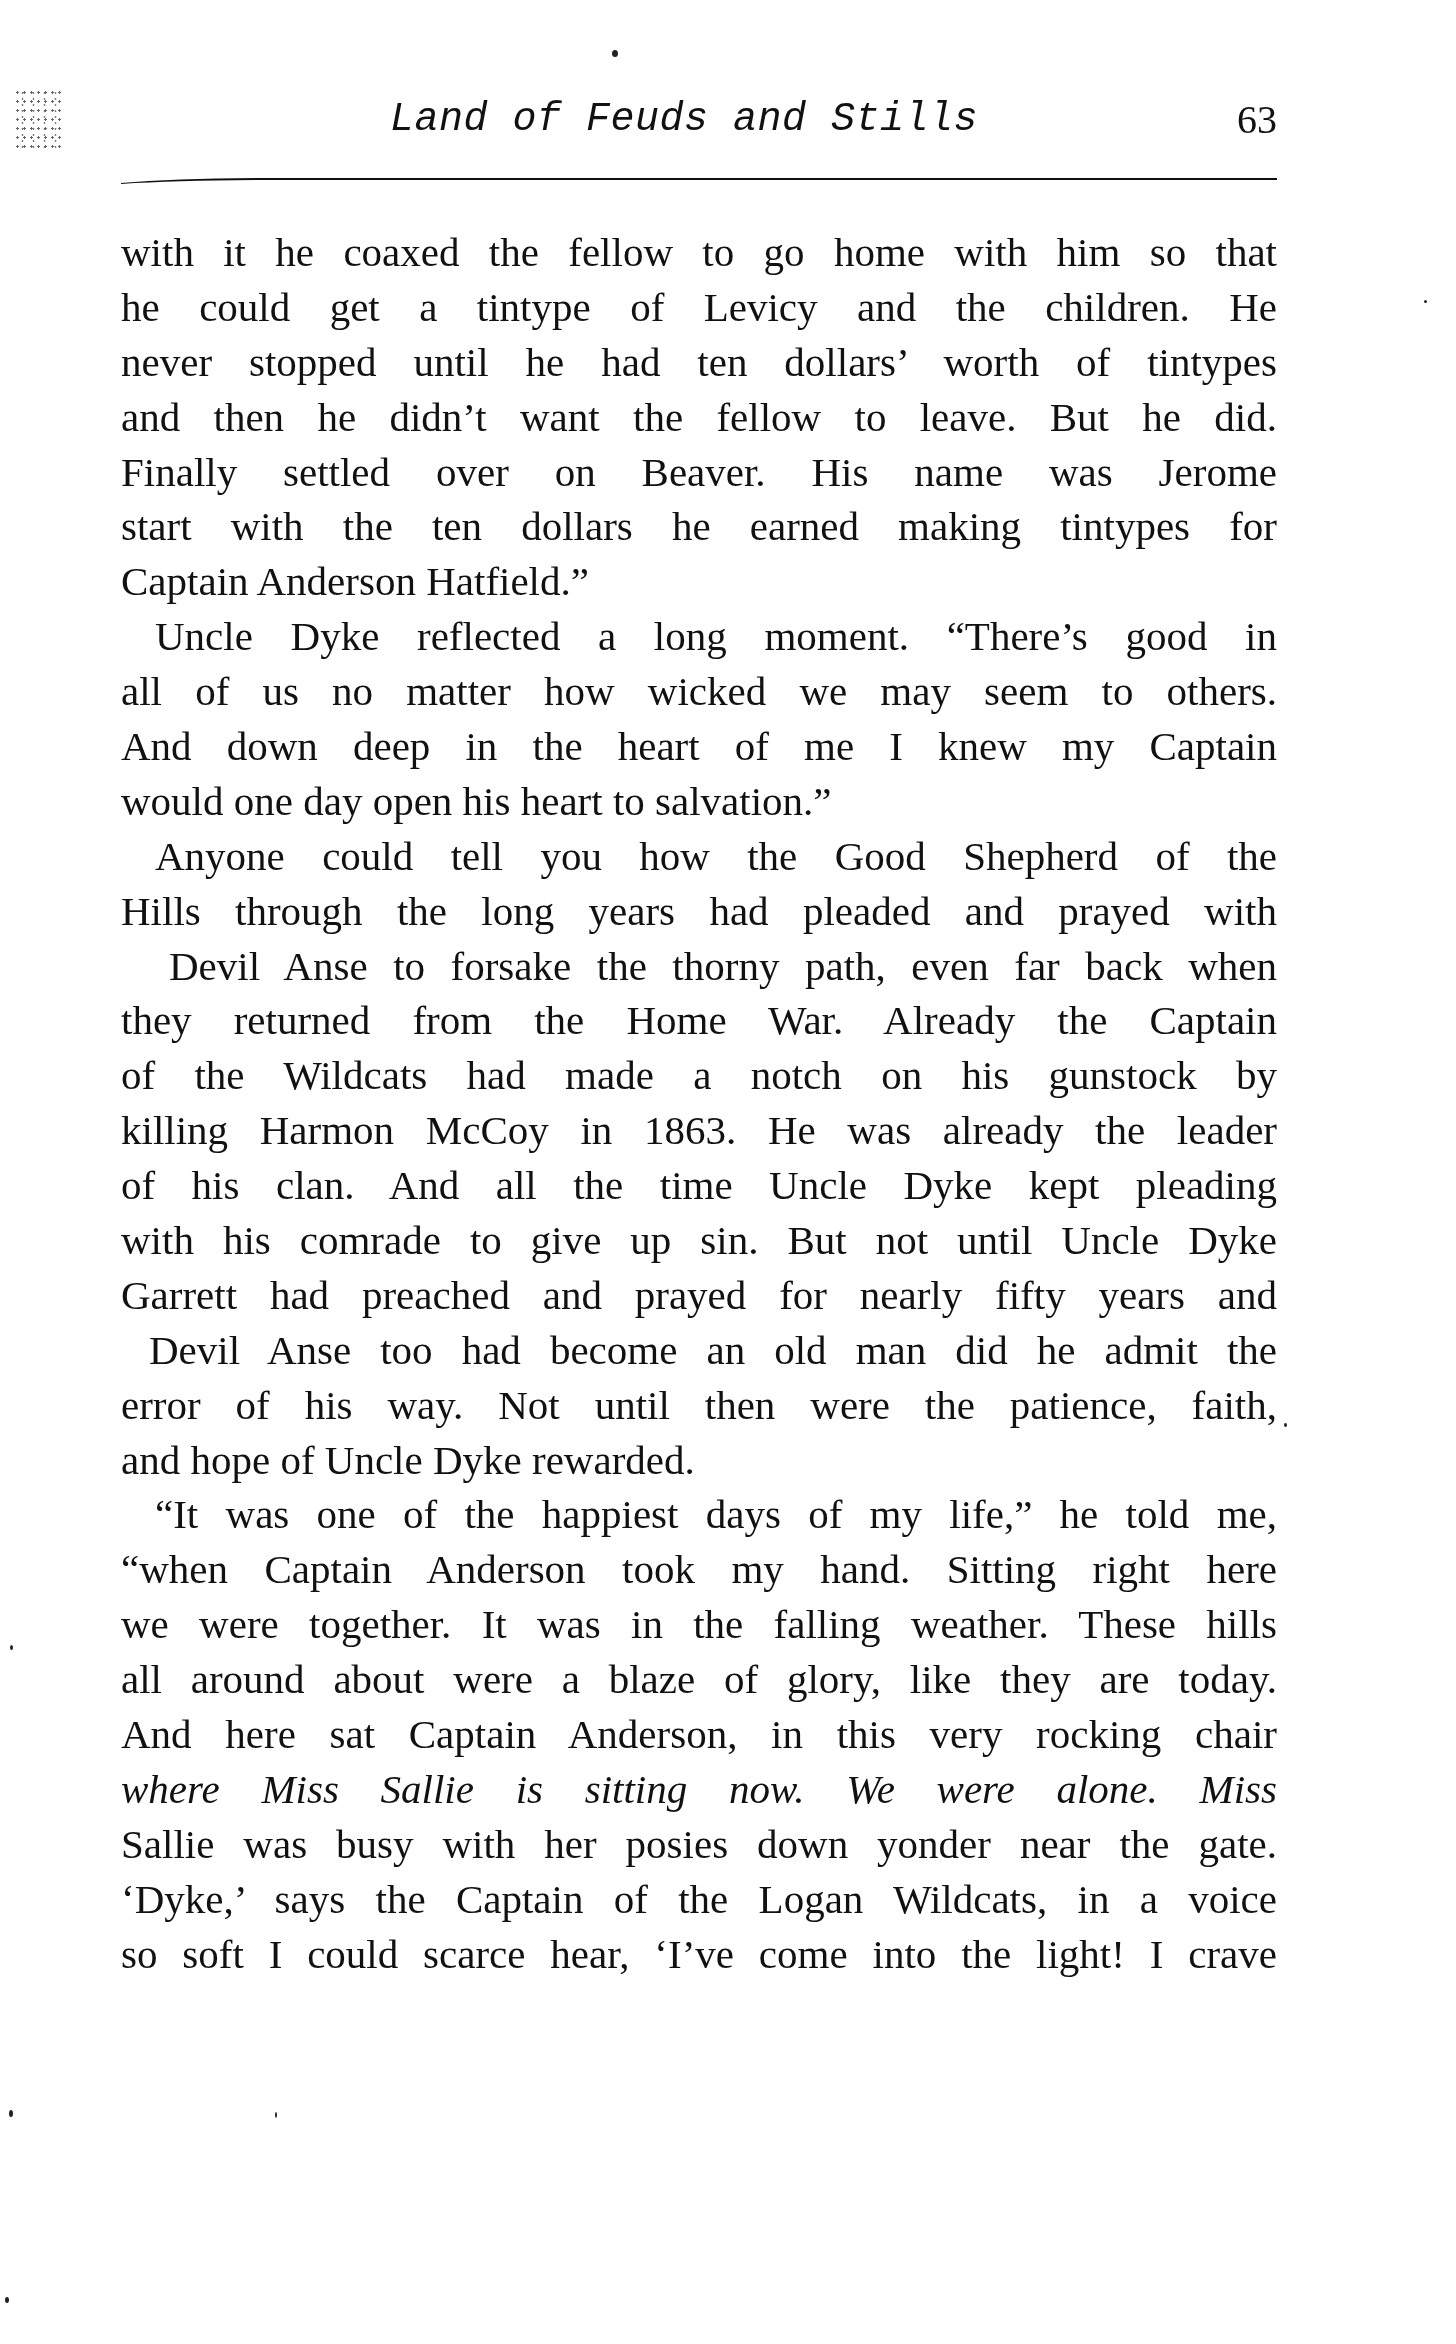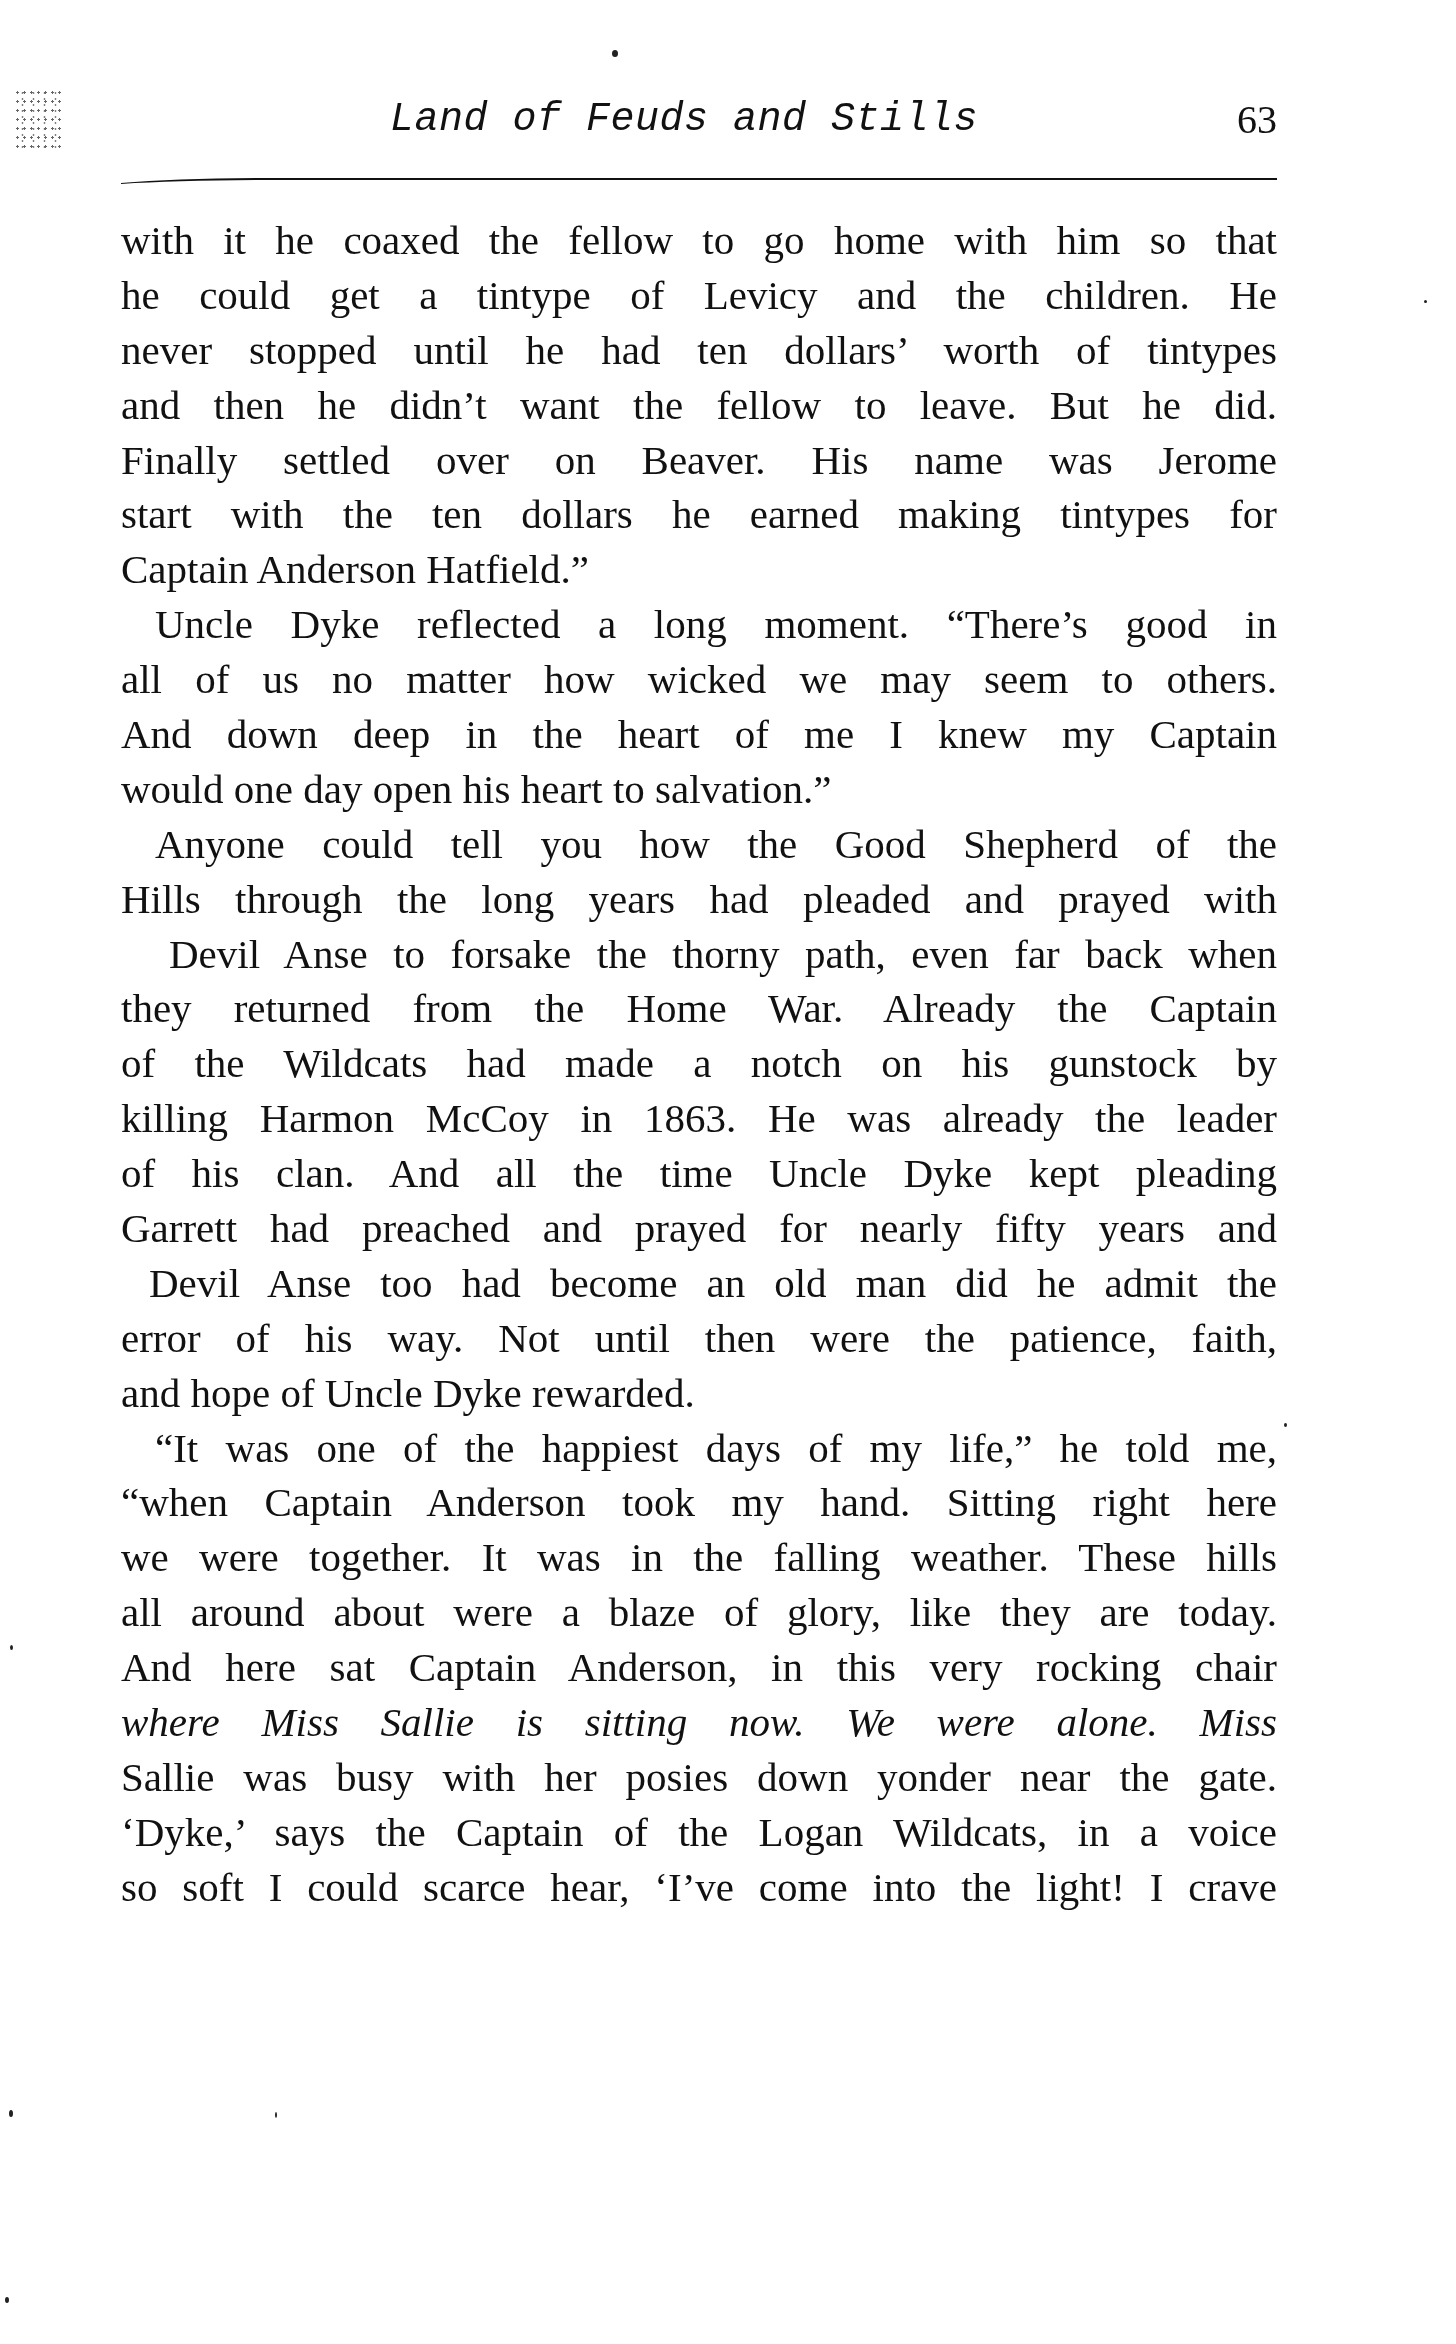--- a/index.html
+++ b/index.html
@@ -45,38 +45,39 @@
     <div class="page-number">63</div>
   </div>
 
   <div class="rule">
     <svg width="1156" height="8" viewBox="0 0 1156 8">
       <path d="M0 7 Q 60 2 160 2 L 1156 2 L 1156 4 L 160 4 Q 60 4 0 8 Z" fill="#111"></path>
     </svg>
   </div>
 
   <div class="body-text">
-    <span class="line" style="white-space: nowrap;">with it he coaxed the fellow to go home with him so that</span>
+    <span class="line" style="white-space: nowrap; margin-top: 12px;">with it he coaxed the fellow to go home with him so that</span>
     <span class="line" style="white-space: nowrap;">he could get a tintype of Levicy and the children. He</span>
     <span class="line" style="white-space: nowrap;">never stopped until he had ten dollars’ worth of tintypes</span>
     <span class="line" style="white-space: nowrap;">and then he didn’t want the fellow to leave. But he did.</span>
     <span class="line" style="white-space: nowrap;">Finally settled over on Beaver. His name was Jerome</span>
     <span class="line" style="white-space: nowrap;">start with the ten dollars he earned making tintypes for</span>
     <span class="line last" style="white-space: nowrap;">Captain Anderson Hatfield.”</span>
     <span class="line indent" style="white-space: nowrap;">Uncle Dyke reflected a long moment. “There’s good in</span>
     <span class="line" style="white-space: nowrap;">all of us no matter how wicked we may seem to others.</span>
     <span class="line" style="white-space: nowrap;">And down deep in the heart of me I knew my Captain</span>
     <span class="line last" style="white-space: nowrap;">would one day open his heart to salvation.”</span>
     <span class="line indent" style="white-space: nowrap;">Anyone could tell you how the Good Shepherd of the</span>
     <span class="line" style="white-space: nowrap;">Hills through the long years had pleaded and prayed with</span>
     <span class="line" style="white-space: nowrap; margin-left: 48px;">Devil Anse to forsake the thorny path, even far back when</span>
     <span class="line" style="white-space: nowrap;">they returned from the Home War. Already the Captain</span>
     <span class="line" style="white-space: nowrap;">of the Wildcats had made a notch on his gunstock by</span>
     <span class="line" style="white-space: nowrap;">killing Harmon McCoy in 1863. He was already the leader</span>
     <span class="line" style="white-space: nowrap;">of his clan. And all the time Uncle Dyke kept pleading</span>
+    <span class="line" style="white-space: nowrap;">with his comrade to give up sin. But not until Uncle Dyke</span>
     <span class="line" style="white-space: nowrap;">Garrett had preached and prayed for nearly fifty years and</span>
     <span class="line" style="white-space: nowrap; margin-left: 28px;">Devil Anse too had become an old man did he admit the</span>
     <span class="line" style="white-space: nowrap;">error of his way. Not until then were the patience, faith,</span>
     <span class="line last" style="white-space: nowrap;">and hope of Uncle Dyke rewarded.</span>
     <span class="line indent" style="white-space: nowrap;">“It was one of the happiest days of my life,” he told me,</span>
     <span class="line" style="white-space: nowrap;">“when Captain Anderson took my hand. Sitting right here</span>
     <span class="line" style="white-space: nowrap;">we were together. It was in the falling weather. These hills</span>
     <span class="line" style="white-space: nowrap;">all around about were a blaze of glory, like they are today.</span>
     <span class="line" style="white-space: nowrap;">And here sat Captain Anderson, in this very rocking chair</span>
     <span class="line" style="white-space: nowrap; font-style: italic;">where Miss Sallie is sitting now. We were alone. Miss</span>

